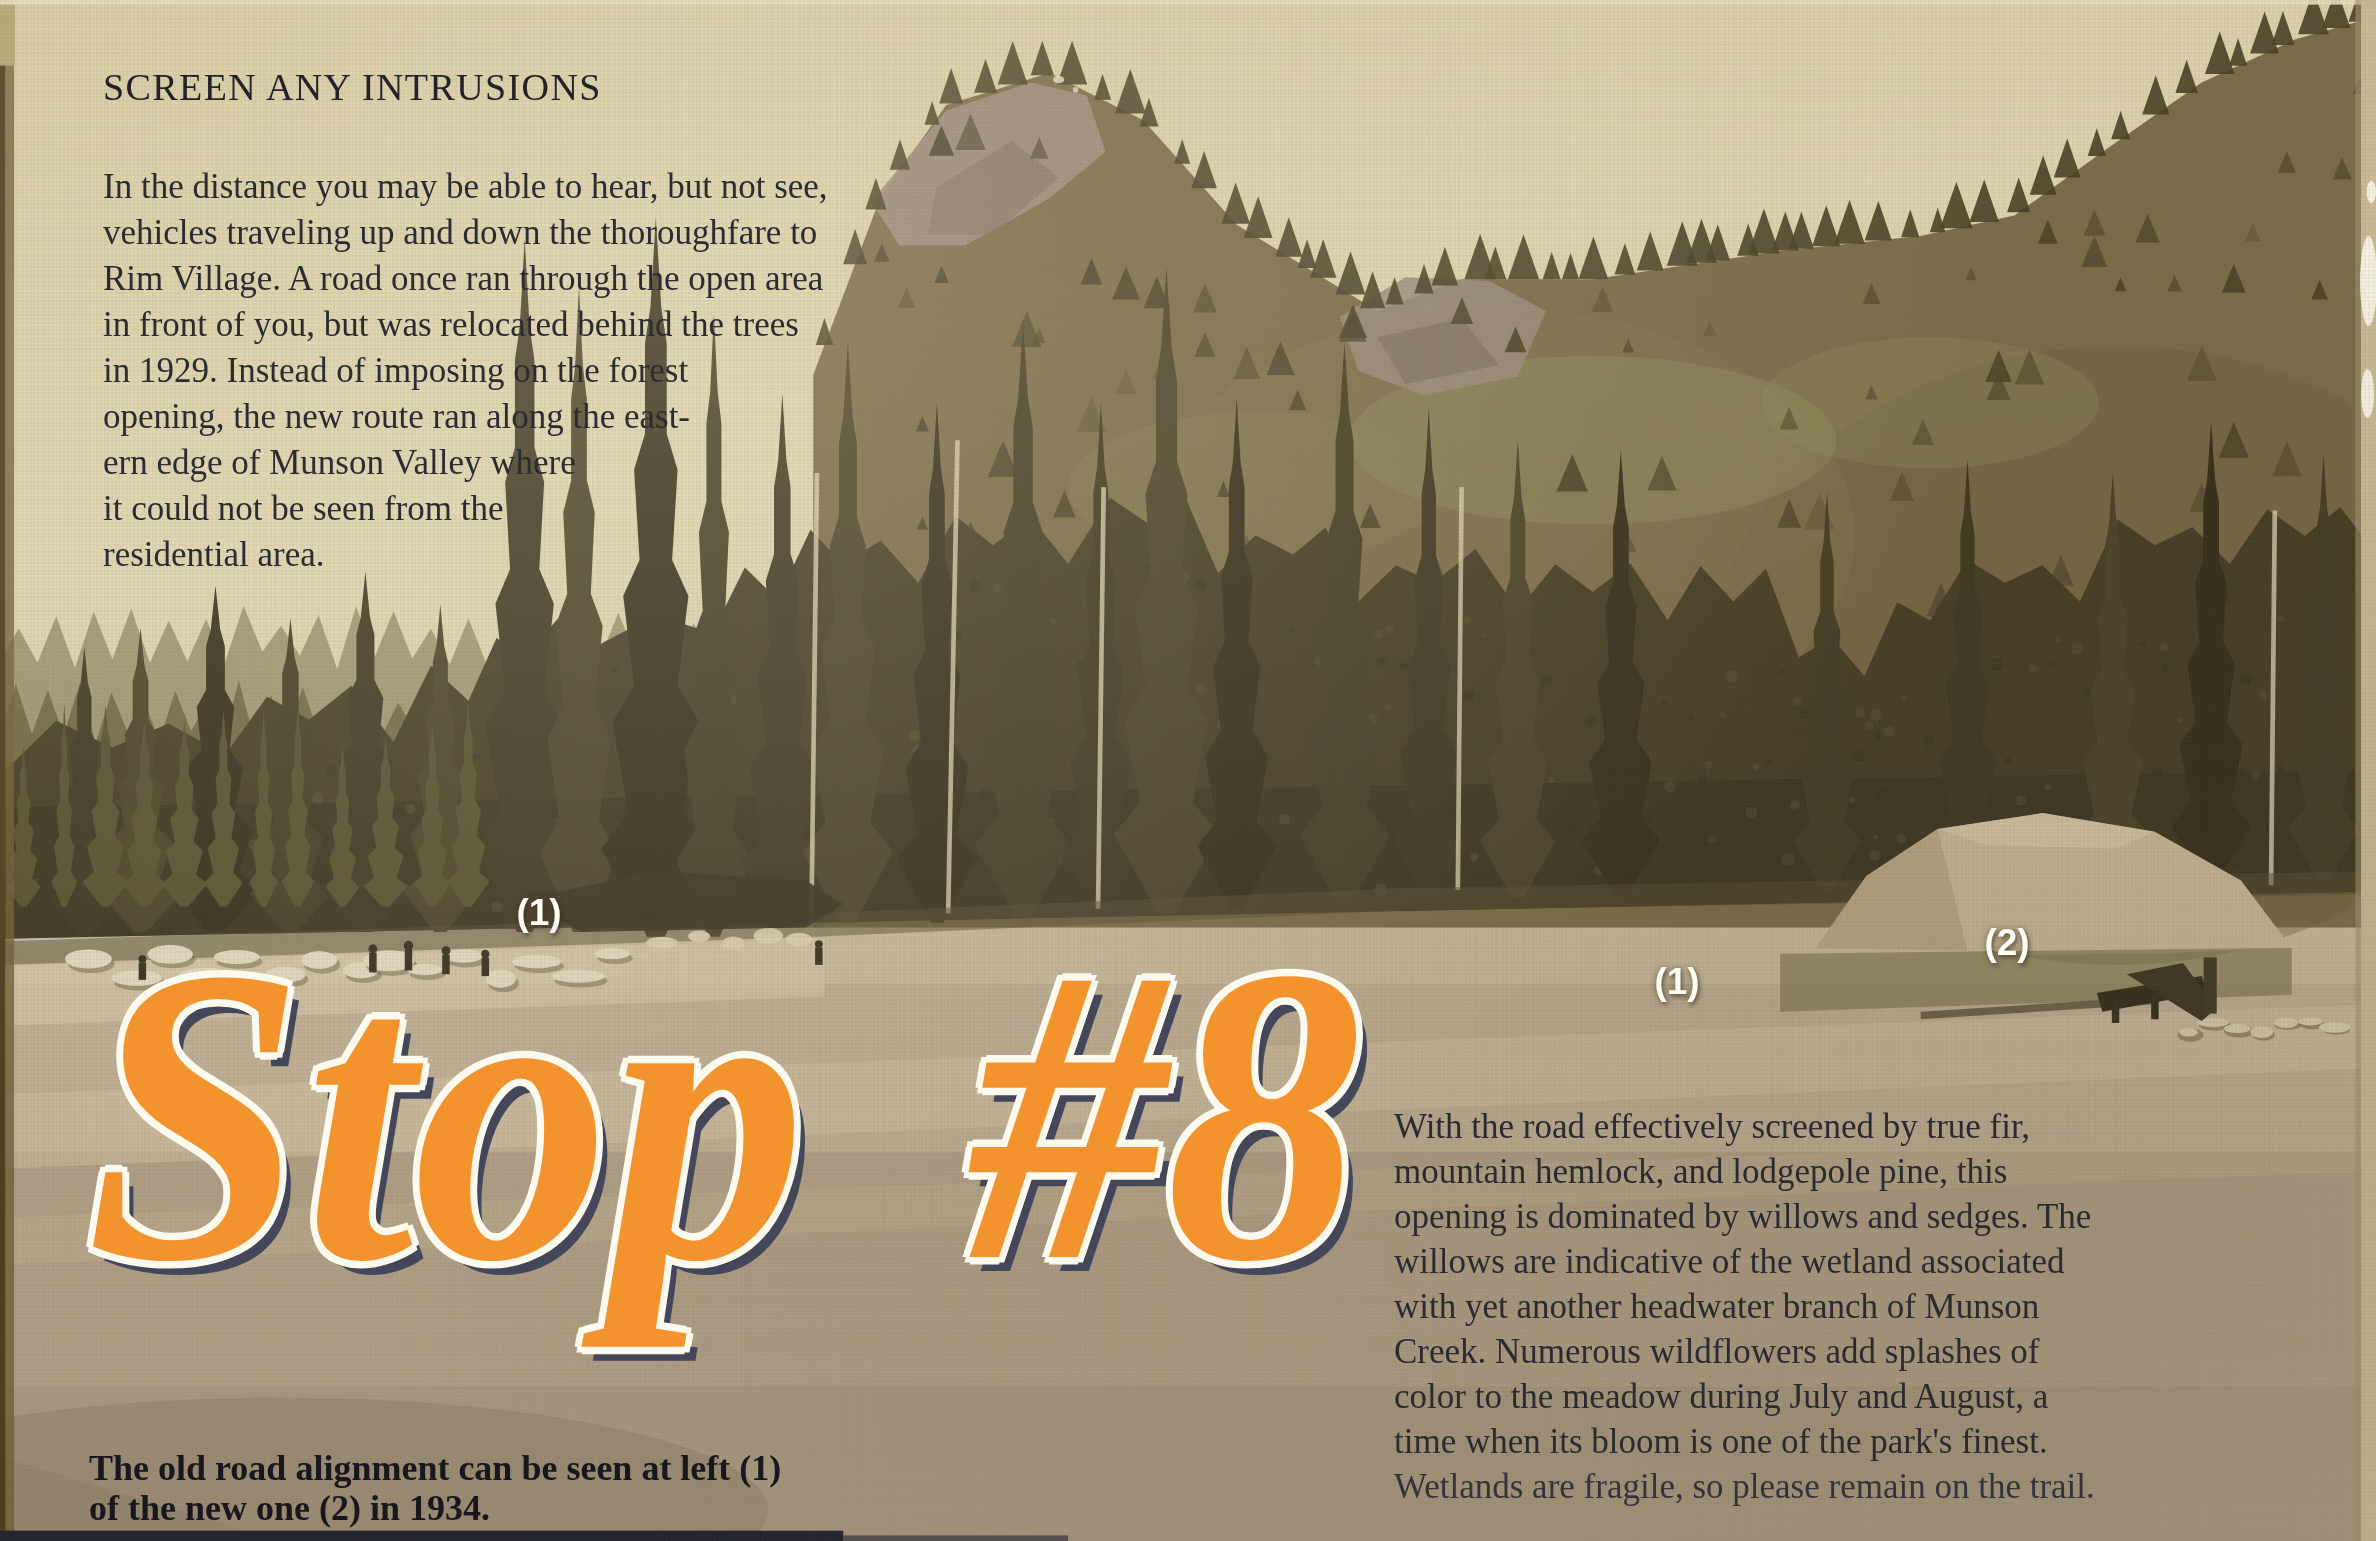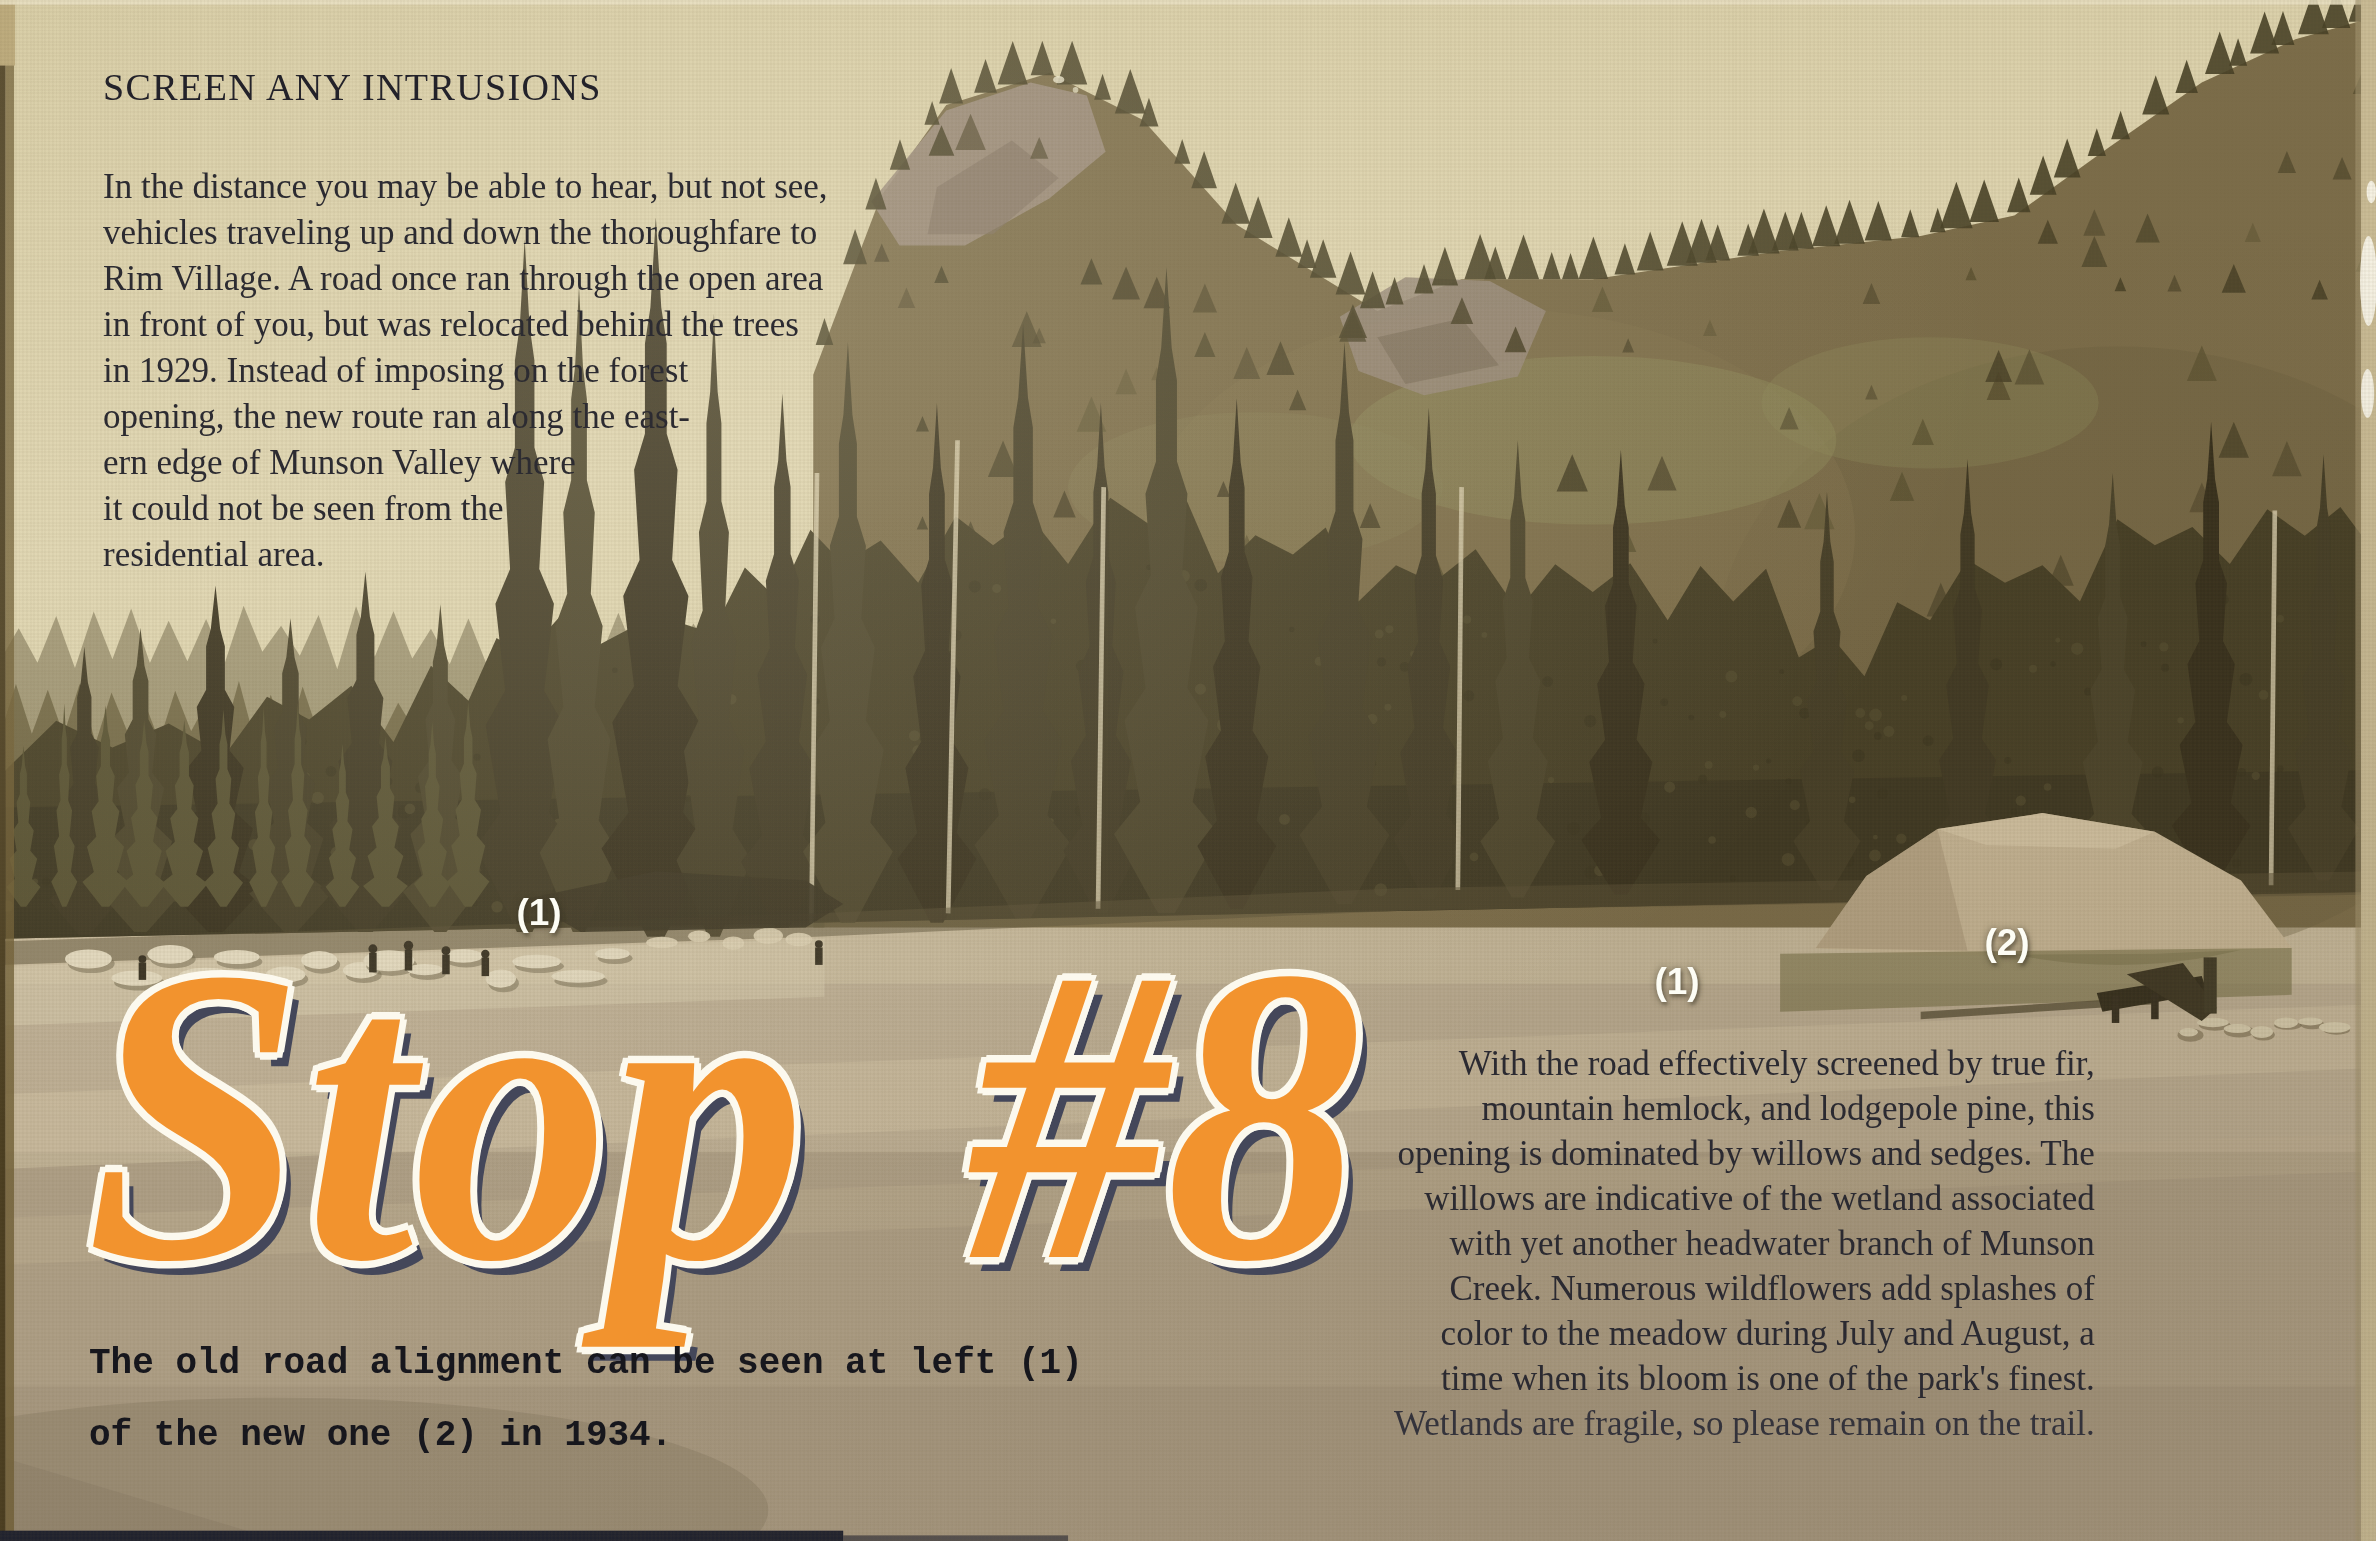--- a/index.html
+++ b/index.html
@@ -40,24 +40,24 @@
   .photo-label{
     position:absolute;transform:translate(-50%,-50%);
     font-family:"Liberation Sans", sans-serif;font-weight:700;font-size:37px;
     color:#fdfdf5;white-space:nowrap;
     text-shadow:0 0 7.5px rgba(60,54,38,.55), 1.9px 2.8px 3.7px rgba(60,54,38,.45);
   }
   .label-1a{left:539px;top:913px;}
   .label-1b{left:1677px;top:982px;}
   .label-2{left:2007px;top:943px;}
   .caption{
-    left:89px;top:1328px;font-family:Liberation Mono, monospace;
-    font-weight:700;font-size:36px;line-height:72px;color:#17171d;
+    left:89px;top:1448px;font-family:Liberation Serif, serif;
+    font-weight:700;font-size:36px;line-height:40px;color:#17171d;
   }
-  .desc{left:1394px;top:1041px;font-size:35px;line-height:45px;color:#2b2a31;text-align:right;}
+  .desc{left:1394px;top:1104px;font-size:35px;line-height:45px;color:#2b2a31;}
   .desc .note{color:#34333b;}
 </style>
 </head>
 <body>
 
 <div class="page">
 
   <svg id="scene" class="scene" viewBox="0 0 2536 1645" preserveAspectRatio="none">
       <g>
         <rect x="0" y="918" width="2536" height="134" fill="#c7b99c"></rect>

